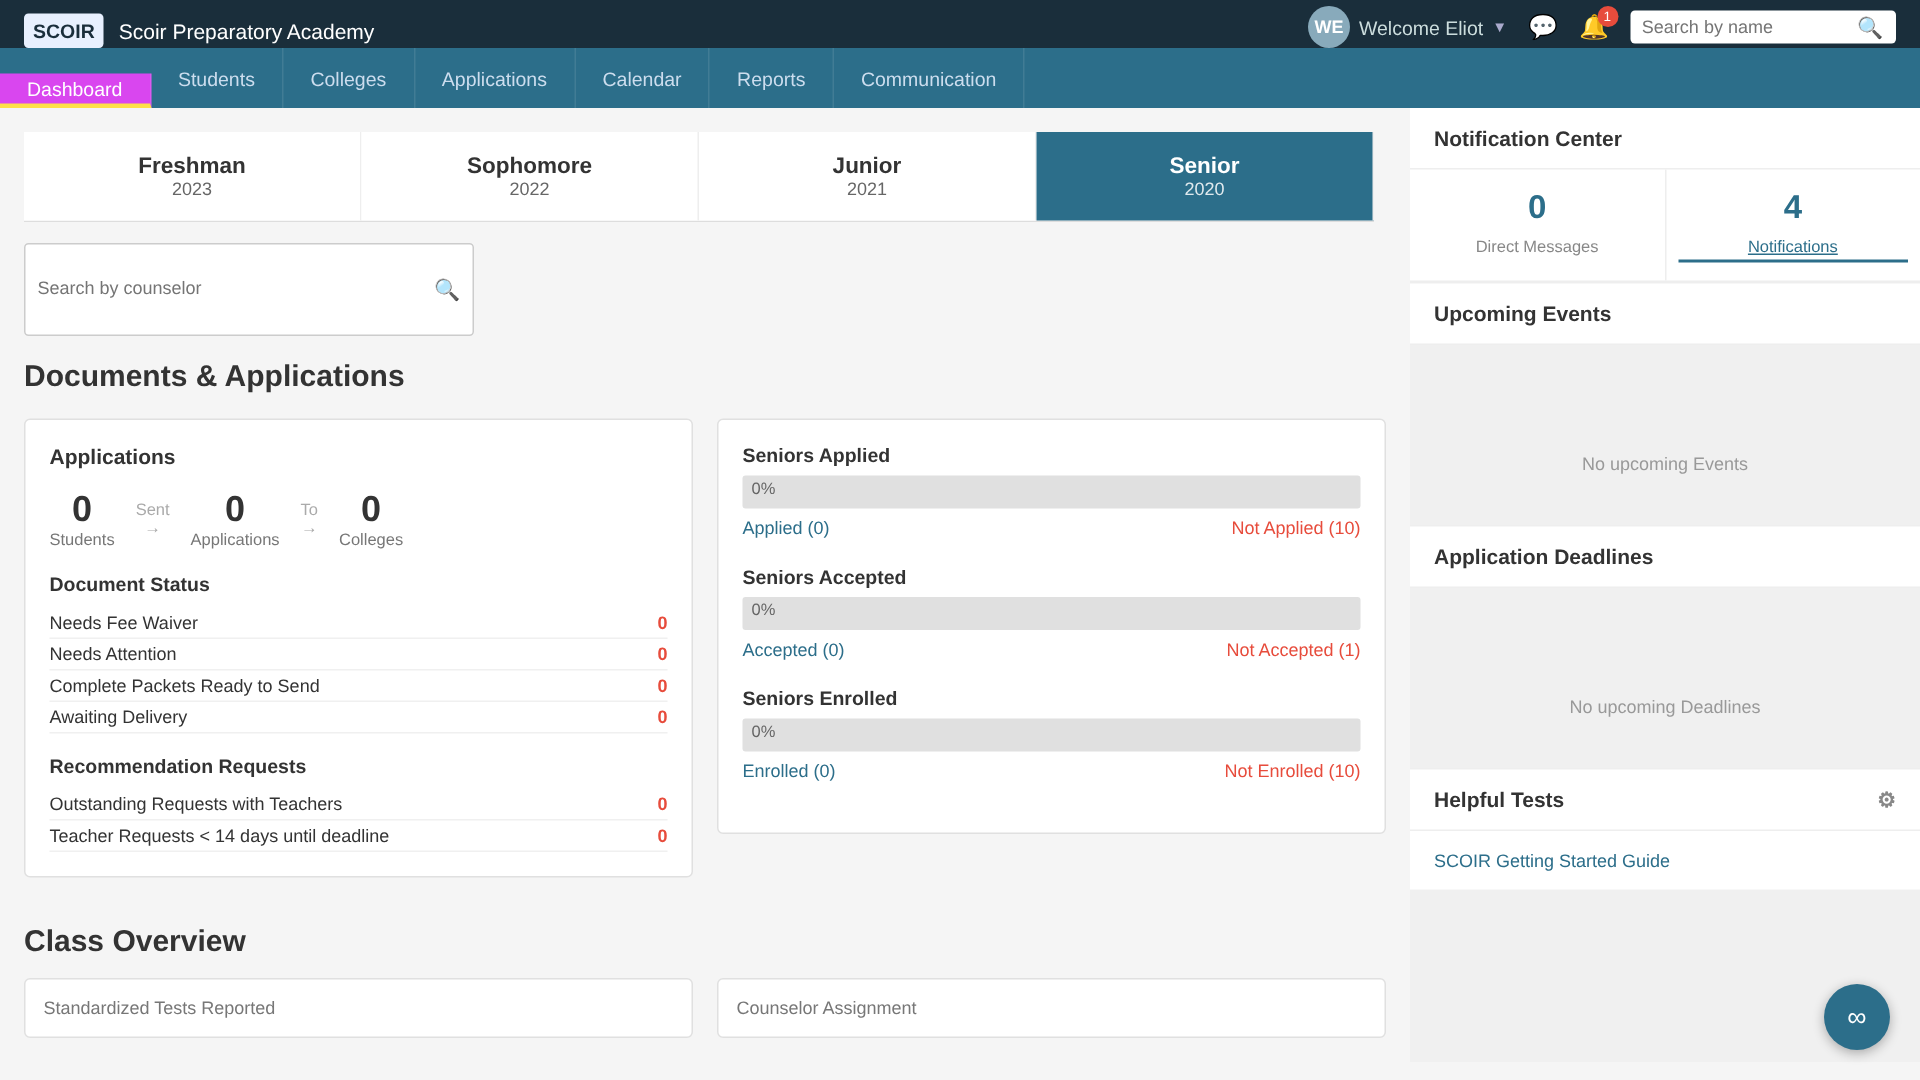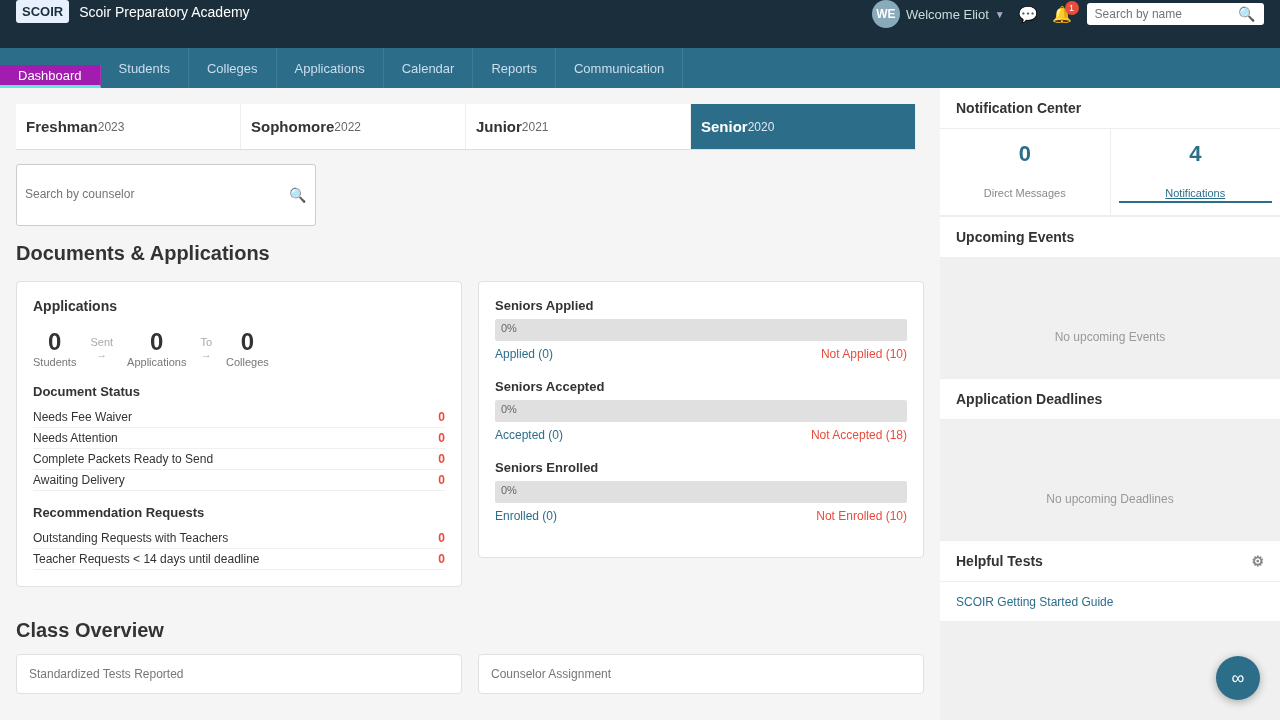--- a/index.html
+++ b/index.html
@@ -1,21 +1,21 @@
 <!DOCTYPE html>
 <html><head>
   <meta charset="utf-8">
   <style>
     * { box-sizing: border-box; margin: 0; padding: 0; }
     body { font-family: Arial, sans-serif; font-size: 13px; background: #f5f5f5; color: #333; }
 
     
     .topbar {
-      display: flex; align-items: flex-start; justify-content: space-between;
-      background: #1a2e3b; padding: 0 16px; height: 48px;
+      display: flex; align-items: flex-end; justify-content: space-between;
+      background: #1a2e3b; padding: 0 16px; height: 32px;
     }
     .topbar-logo { display: flex; align-items: center; gap: 10px; }
     .logo-box {
       background: #e8f0fe; color: #1a2e3b; font-weight: bold;
       font-size: 13px; padding: 4px 6px; border-radius: 3px;
     }
     .topbar-title { color: #fff; font-size: 14px; }
     .topbar-right { display: flex; align-items: center; gap: 14px; }
     .welcome-user { color: #cdd; font-size: 13px; display: flex; align-items: center; gap: 4px; cursor: pointer; }
     .topbar-icon { color: #aac; font-size: 16px; cursor: pointer; }
@@ -37,31 +37,31 @@
 
     
     .nav {
       display: flex; background: #2c6e8a; height: 40px; align-items: stretch;
     }
     .nav-item {
       display: flex; align-items: center; padding: 0 18px;
       color: #cde; font-size: 13px; cursor: pointer; border-right: 1px solid rgba(255,255,255,0.1);
     }
     .nav-item.active {
-      background: #a21caf; color: #fff; border-bottom: 3px solid #5eead4; margin-top: 17px;
+      background: #d946ef; color: #fff; border-bottom: 3px solid #fde047; margin-top: 17px;
     }
 
     
     .grade-tabs {
       display: grid; grid-template-columns: repeat(4, 1fr);
       background: #fff; border-bottom: 1px solid #ddd;
       max-width: 900px;
     }
     .grade-tab {
-      display: flex; flex-direction: row; align-items: center;
+      display: flex; flex-direction: column; align-items: center;
       padding: 14px 10px; cursor: pointer; border-right: 1px solid #eee;
       background: #fff;
     }
     .grade-tab.active { background: #2c6e8a; color: #fff; }
     .grade-tab-name { font-size: 15px; font-weight: bold; }
     .grade-tab-year { font-size: 12px; color: inherit; opacity: 0.75; }
     .grade-tab.active .grade-tab-year { opacity: 0.85; }
 
     
     .main-layout {
@@ -174,21 +174,21 @@
     .notif-stats { display: flex; }
     .notif-stat {
       flex: 1; text-align: center; padding: 12px 8px;
       border-right: 1px solid #eee; cursor: pointer;
     }
     .notif-stat:last-child { border-right: none; }
     .notif-stat-num {
       font-size: 22px; font-weight: bold; color: #2c6e8a;
     }
     .notif-stat-label {
-      font-size: 11px; color: #888; margin-top: 20px;
+      font-size: 11px; color: #888; margin-top: 8px;
     }
     .notif-stat.active .notif-stat-label {
       color: #2c6e8a; border-bottom: 2px solid #2c6e8a;
       padding-bottom: 2px;
       text-decoration: underline;
     }
 
     
     .helpful-links-header {
       display: flex; align-items: center; justify-content: space-between;
@@ -357,21 +357,21 @@
           </div>
 
           <div class="progress-block">
             <div class="progress-title">Seniors Accepted</div>
             <div class="progress-bar-wrap">
               <div class="progress-bar-fill" style="width:0%"></div>
               <span class="progress-bar-label">0%</span>
             </div>
             <div class="progress-links">
               <span class="progress-link-blue">Accepted (0)</span>
-              <span class="progress-link-red">Not Accepted (18)</span>
+              <span class="progress-link-red">Not Accepted (1)</span>
             </div>
           </div>
 
           <div class="progress-block">
             <div class="progress-title">Seniors Enrolled</div>
             <div class="progress-bar-wrap">
               <div class="progress-bar-fill" style="width:0%"></div>
               <span class="progress-bar-label">0%</span>
             </div>
             <div class="progress-links">

